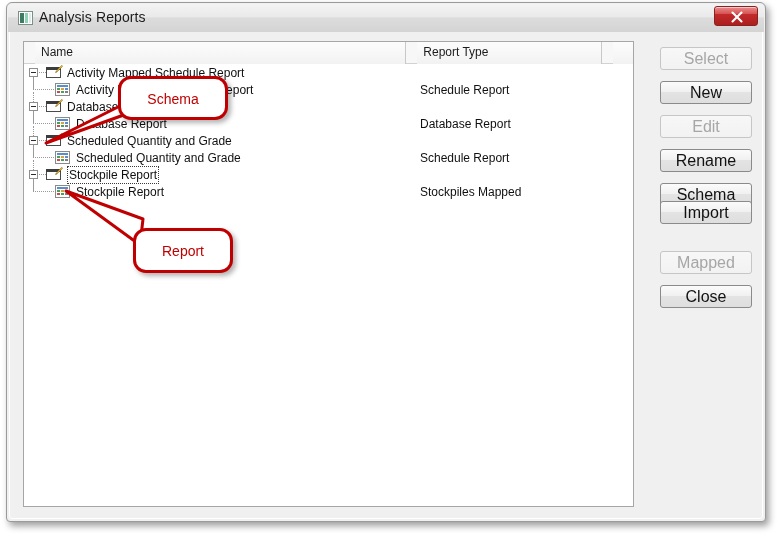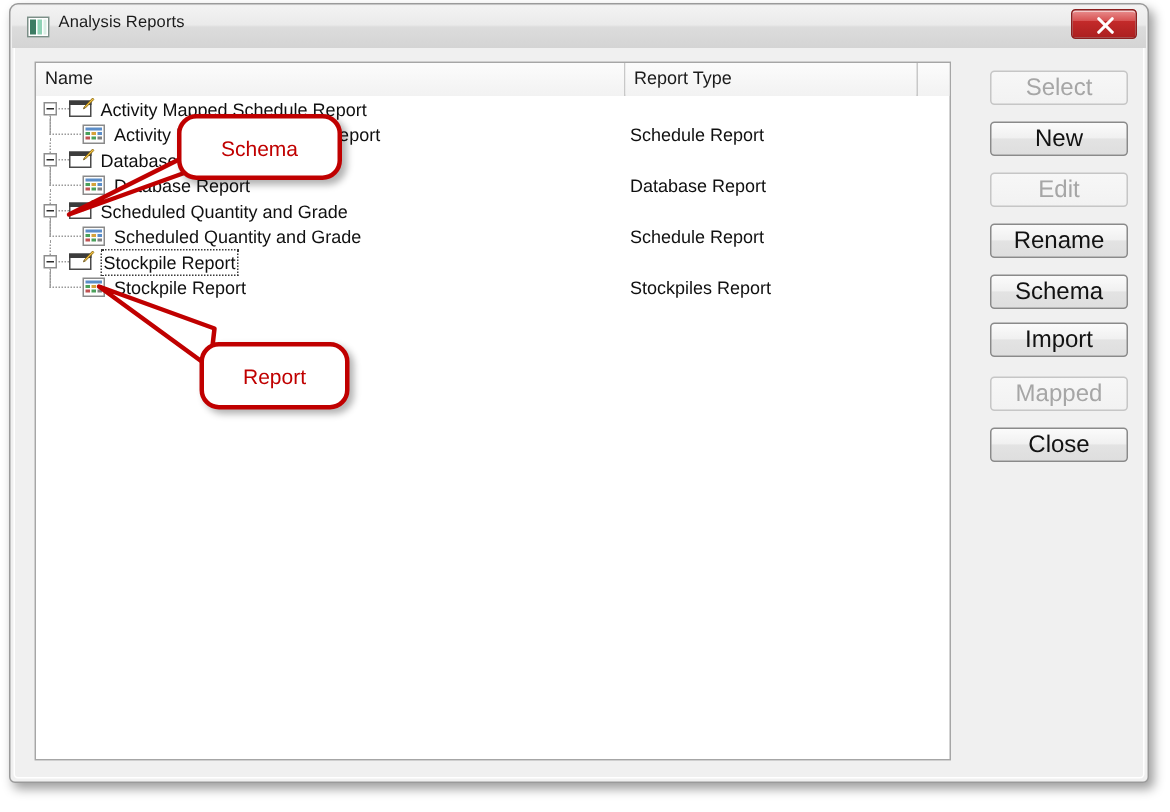--- a/index.html
+++ b/index.html
@@ -66,21 +66,21 @@
     display: block;
   }
   .title-icon i.a { left: 1px; top: 1px; width: 4px; height: 10px; background: #3c7c63; }
   .title-icon i.b { left: 6px; top: 1px; width: 3px; height: 10px; background: #8fd3b6; }
   .title-icon i.c { left: 10px; top: 1px; width: 2px; height: 10px; background: #d9efe5; }
 
   .title-text {
     position: absolute;
     left: 31px;
     top: 5px;
-    font-size: 11px;
+    font-size: 14px;
     color: #1b1b1b;
     letter-spacing: 0.1px;
     text-align: right;
   }
 
   .close-btn {
     position: absolute;
     left: 706px;
     top: 2px;
     width: 44px;
@@ -120,20 +120,21 @@
   .col-head {
     position: relative;
     height: 22px;
     box-sizing: border-box;
     background: linear-gradient(to bottom, #fcfcfc 0%, #f2f2f2 100%);
     border-right: 1px solid #c8c8c8;
     font-size: 12px;
     color: #1b1b1b;
     padding: 3px 0 0 6px;
     cursor: pointer;
+    margin-left: 11px;
   }
   .col-head.name { width: 394px; }
   .col-head.type { width: 196px; }
   .col-head.filler { width: 21px; border-right: none; padding: 0; cursor: default; }
 
   .rows {
     position: absolute;
     left: 0;
     top: 22px;
     width: 100%;
@@ -416,32 +417,32 @@
             <span class="ico-report" style="left: 31px; top: 2px;">
               <s style="left:1px;top:1px;width:11px;height:2px;background:#5b8dc8"></s>
               <s style="left:1px;top:4px;width:3px;height:2px;background:#4aa05a"></s>
               <s style="left:5px;top:4px;width:3px;height:2px;background:#d6a23a"></s>
               <s style="left:9px;top:4px;width:3px;height:2px;background:#5b8dc8"></s>
               <s style="left:1px;top:7px;width:3px;height:2px;background:#c05050"></s>
               <s style="left:5px;top:7px;width:3px;height:2px;background:#4aa05a"></s>
               <s style="left:9px;top:7px;width:3px;height:2px;background:#7f7f7f"></s>
             </span>
             <span class="cell-name" style="left: 52px;">Stockpile Report</span>
-            <span class="cell-type">Stockpiles Report</span>
+            <span class="cell-type">Stockpiles Mapped</span>
           </div>
         </div>
     </div>
 
     <div id="buttons">
         <div class="btn disabled" style="top: 44px;">Select</div>
         <div class="btn" style="top: 78px;">New</div>
         <div class="btn disabled" style="top: 112px;">Edit</div>
         <div class="btn" style="top: 146px;">Rename</div>
         <div class="btn" style="top: 180px;">Schema</div>
-        <div class="btn" style="top: 212px;">Import</div>
+        <div class="btn" style="top: 198px;">Import</div>
         <div class="btn disabled" style="top: 248px;">Mapped</div>
         <div class="btn" style="top: 282px;">Close</div>
       </div>
   </div>
 
   <div class="annot-layer">
     <svg width="780" height="541" style="position:absolute;left:0;top:0;">
 
       <path d="M 132 112 L 46 143 L 128 102 Z" fill="#ffffff" stroke="#c00000" stroke-width="3" stroke-linejoin="round"></path>
 

